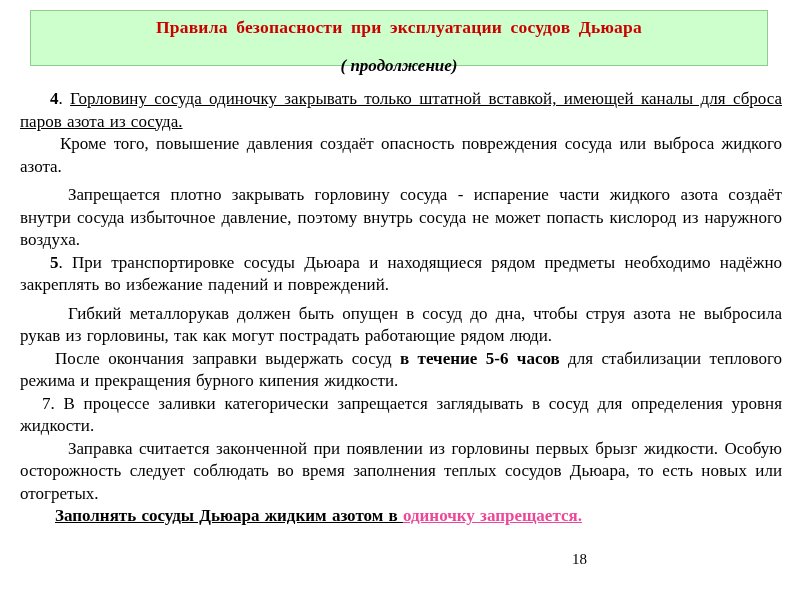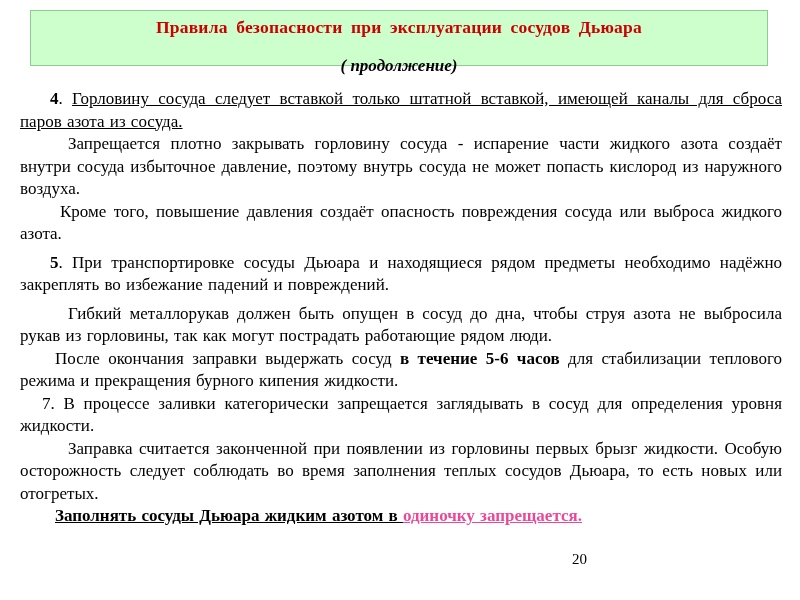--- a/index.html
+++ b/index.html
@@ -79,26 +79,26 @@
 <body>
 
 <div class="slide">
 
   <div class="title-box">
     <div class="title-line1">Правила  безопасности  при  эксплуатации  сосудов  Дьюара</div>
     <div class="title-line2">( продолжение)</div>
   </div>
 
   <div class="body-area">
-    <p class="para ind-30"><span class="b">4</span><span>. </span><span class="u">Горловину сосуда следует вставкой только штатной вставкой, имеющей каналы для сброса паров азота из сосуда.</span></p>
+    <p class="para ind-30"><span class="b">4</span><span>. </span><span class="u">Горловину сосуда одиночку закрывать только штатной вставкой, имеющей каналы для сброса паров азота из сосуда.</span></p>
+    <p class="para ind-40 gap"><span>Кроме того, повышение давления создаёт опасность повреждения сосуда или выброса жидкого азота.</span></p>
     <p class="para ind-48"><span>Запрещается плотно закрывать горловину сосуда - испарение части жидкого азота создаёт внутри сосуда избыточное давление, поэтому внутрь сосуда не может попасть кислород из наружного воздуха.</span></p>
-    <p class="para ind-40 gap"><span>Кроме того, повышение давления создаёт опасность повреждения сосуда или выброса жидкого азота.</span></p>
     <p class="para ind-30 gap"><span class="b">5</span><span>. При транспортировке сосуды Дьюара и находящиеся рядом предметы необходимо надёжно закреплять во избежание падений и повреждений.</span></p>
     <p class="para ind-48"><span>Гибкий металлорукав должен быть опущен в сосуд до дна, чтобы струя азота не выбросила рукав из горловины, так как могут пострадать работающие рядом люди.</span></p>
     <p class="para ind-35"><span class="i">После окончания заправки выдержать сосуд </span><span class="b">в течение 5-6 часов </span><span class="i">для стабилизации теплового режима и прекращения бурного кипения жидкости.</span></p>
     <p class="para ind-22"><span>7. В процессе заливки категорически запрещается заглядывать в сосуд для определения уровня жидкости.</span></p>
     <p class="para ind-48"><span>Заправка считается законченной при появлении из горловины первых брызг жидкости. Особую осторожность следует соблюдать во время заполнения теплых сосудов Дьюара, то есть новых или отогретых.</span></p>
     <p class="para ind-35 noj"><span class="b i u">Заполнять сосуды Дьюара жидким азотом в </span><span class="b i u" style="color: #ec4899;">одиночку запрещается. </span></p>
   </div>
 
-  <div class="page-number">20</div>
+  <div class="page-number">18</div>
 
 </div>
 
 </body></html>

